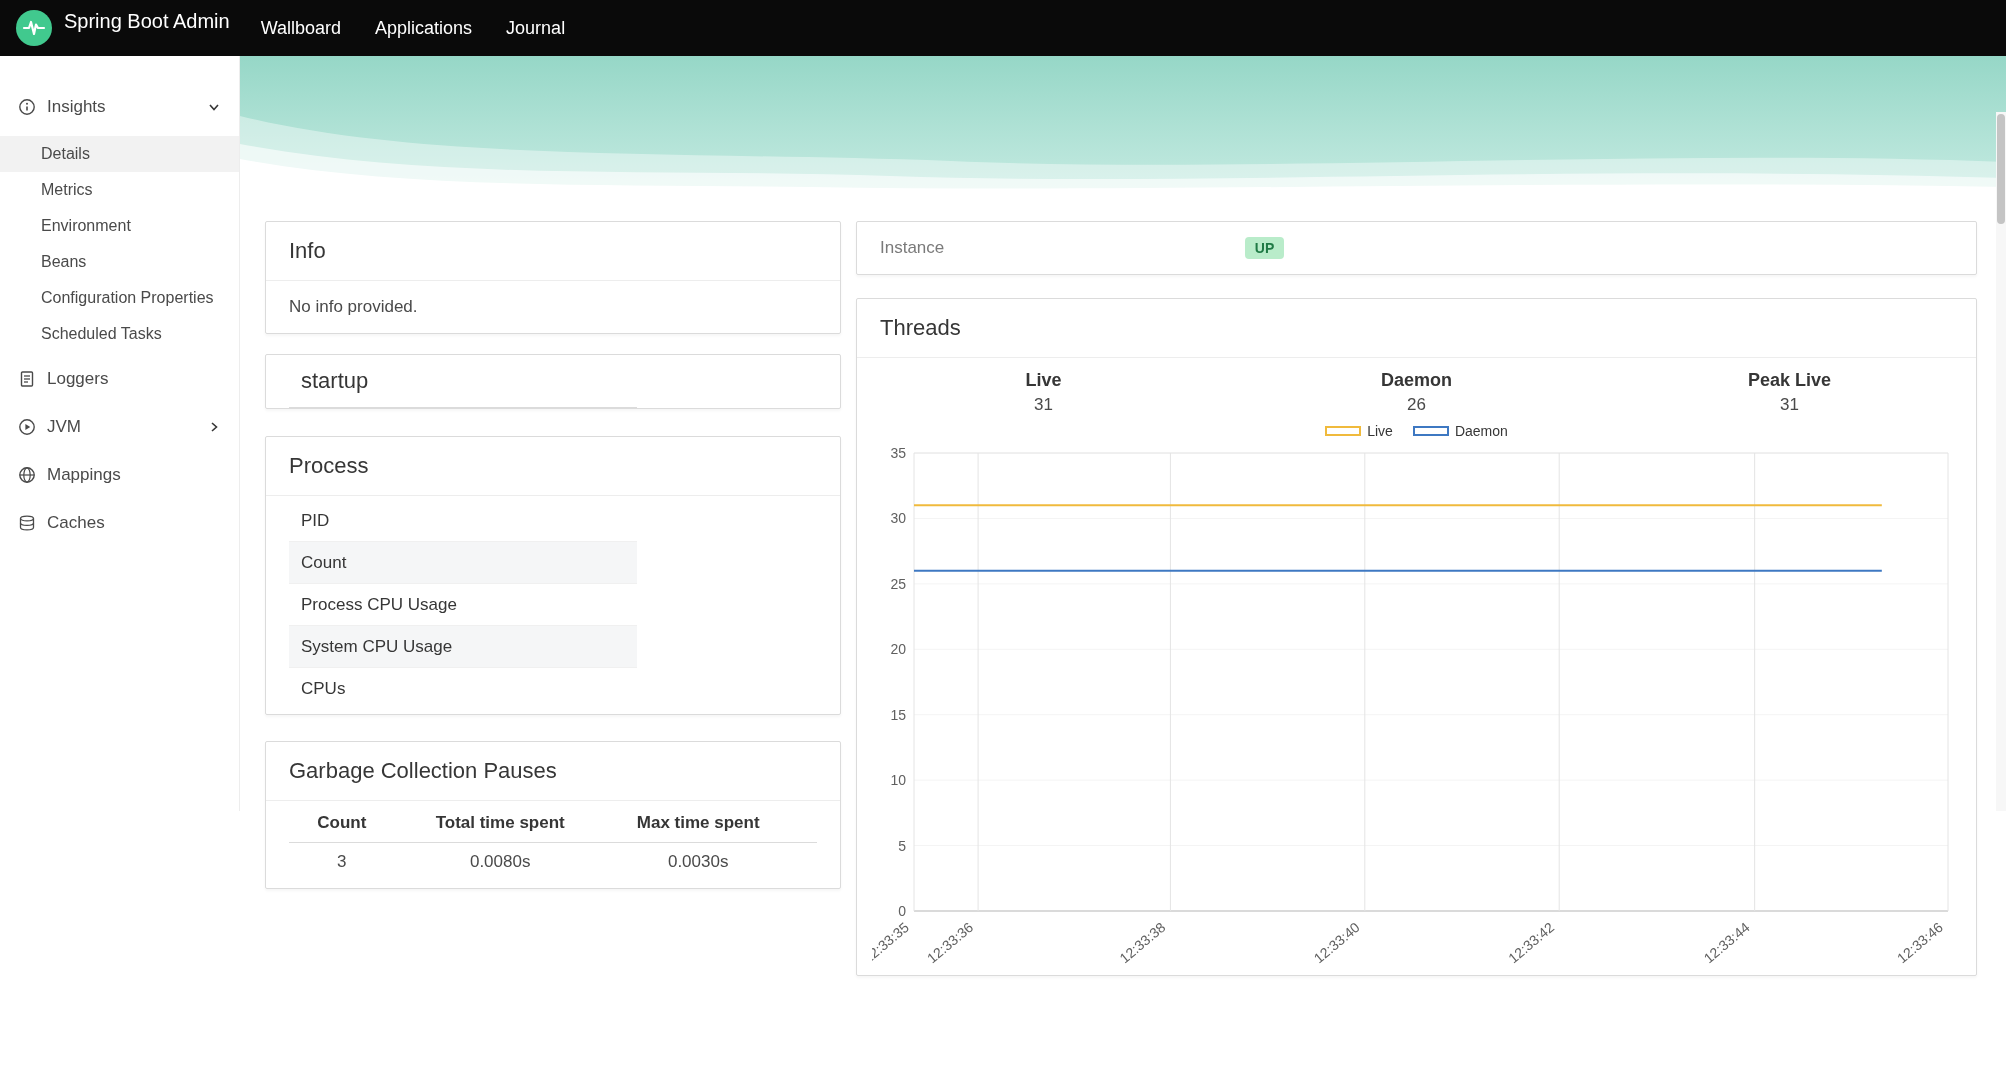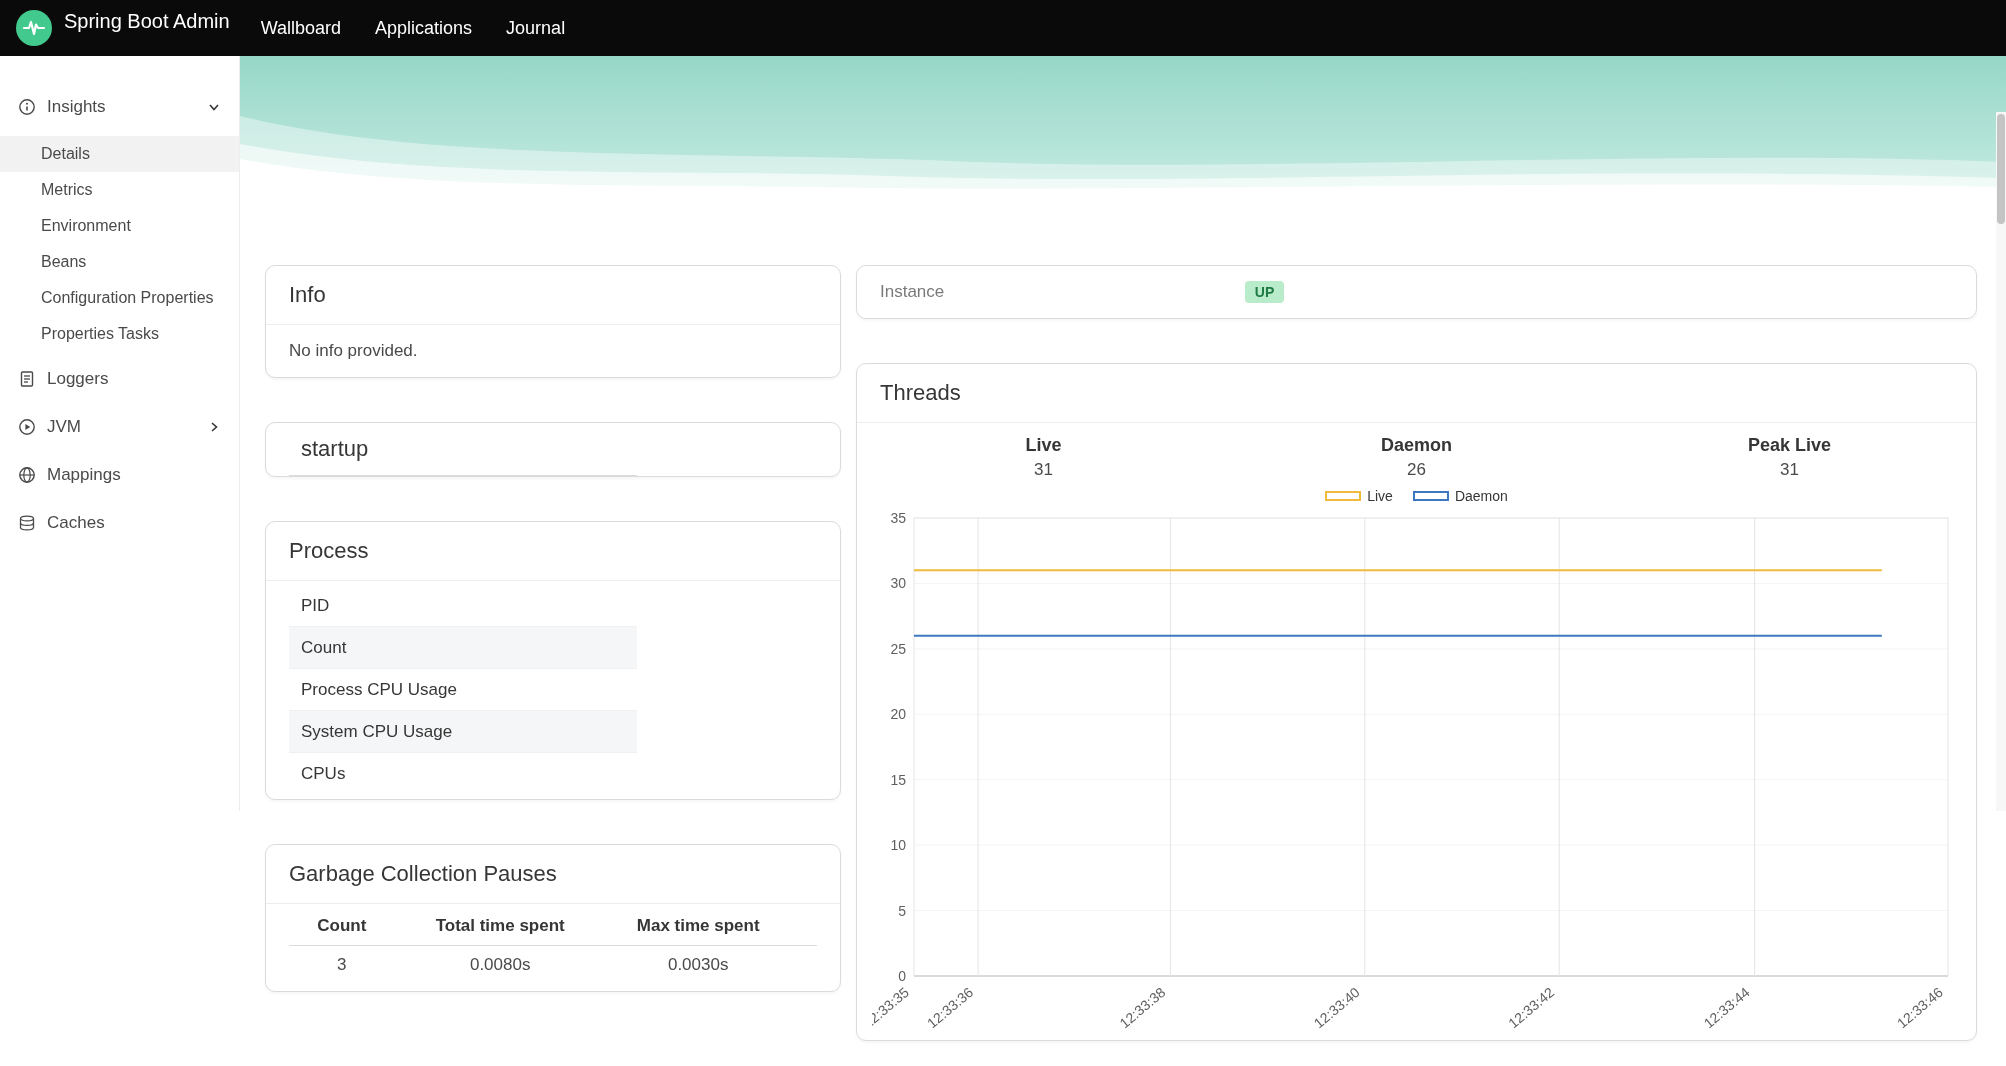--- a/index.html
+++ b/index.html
@@ -26,22 +26,22 @@
   .side-sub.active { background:#f2f2f2; }
   .side-gap { height:3px; }
   .icon16 { width:18px; height:18px; flex-shrink:0; display:flex; }
   
   .main { flex:1; position:relative; background:#fff; }
   .wave { display:block; width:100%; height:140px; }
   .content { display:flex; align-items:flex-start; gap:15px; padding:25px 29px 0 25px; }
   .col-left  { width:576px; flex-shrink:0; }
   .col-right { flex:1; }
   
-  .card { background:#fff; border:1px solid #dbdbdb; border-radius:10px;
-          box-shadow:0 2px 3px rgba(10,10,10,.04);margin-top:44px; }
+  .card { background:#fff; border:1px solid #dbdbdb; border-radius:2px;
+          box-shadow:0 2px 3px rgba(10,10,10,.04); }
   .card-header { display:flex; align-items:center; justify-content:space-between;
                  padding:16px 23px; border-bottom:1px solid #ededed; }
   .card-title { font-size:22px; color:#363636; font-weight:400; }
   .mb20 { margin-bottom:20px; } .mb27 { margin-bottom:27px; } .mb26 { margin-bottom:26px; } .mb23 { margin-bottom:23px; }
   
   .info-body { padding:16px 23px; font-size:17px; color:#4a4a4a; }
   
   .meta-body { padding:0 23px; }
   .meta-row { width:348px; padding:13px 12px; font-size:22px; color:#363636; border-bottom:1px solid #dbdbdb; }
   
@@ -115,21 +115,21 @@
           <polyline points="3,5 7,9.5 11,5" fill="none" stroke="#363636" stroke-width="1.6"></polyline>
         </svg>
       </span>
     </div>
     <div class="side-sub-list">
       <div class="side-sub active">Details</div>
       <div class="side-sub">Metrics</div>
       <div class="side-sub">Environment</div>
       <div class="side-sub">Beans</div>
       <div class="side-sub">Configuration Properties</div>
-      <div class="side-sub">Properties Tasks</div>
+      <div class="side-sub">Scheduled Tasks</div>
     </div>
     <div class="side-gap"></div>
     <div class="side-section lower">
       <span class="icon16">
         <svg width="18" height="18" viewBox="0 0 18 18">
           <rect x="3.5" y="2" width="11" height="14" rx="1" fill="none" stroke="#4a4a4a" stroke-width="1.4"></rect>
           <line x1="6" y1="6" x2="12" y2="6" stroke="#4a4a4a" stroke-width="1.3"></line>
           <line x1="6" y1="9" x2="12" y2="9" stroke="#4a4a4a" stroke-width="1.3"></line>
           <line x1="6" y1="12" x2="10" y2="12" stroke="#4a4a4a" stroke-width="1.3"></line>
         </svg>

